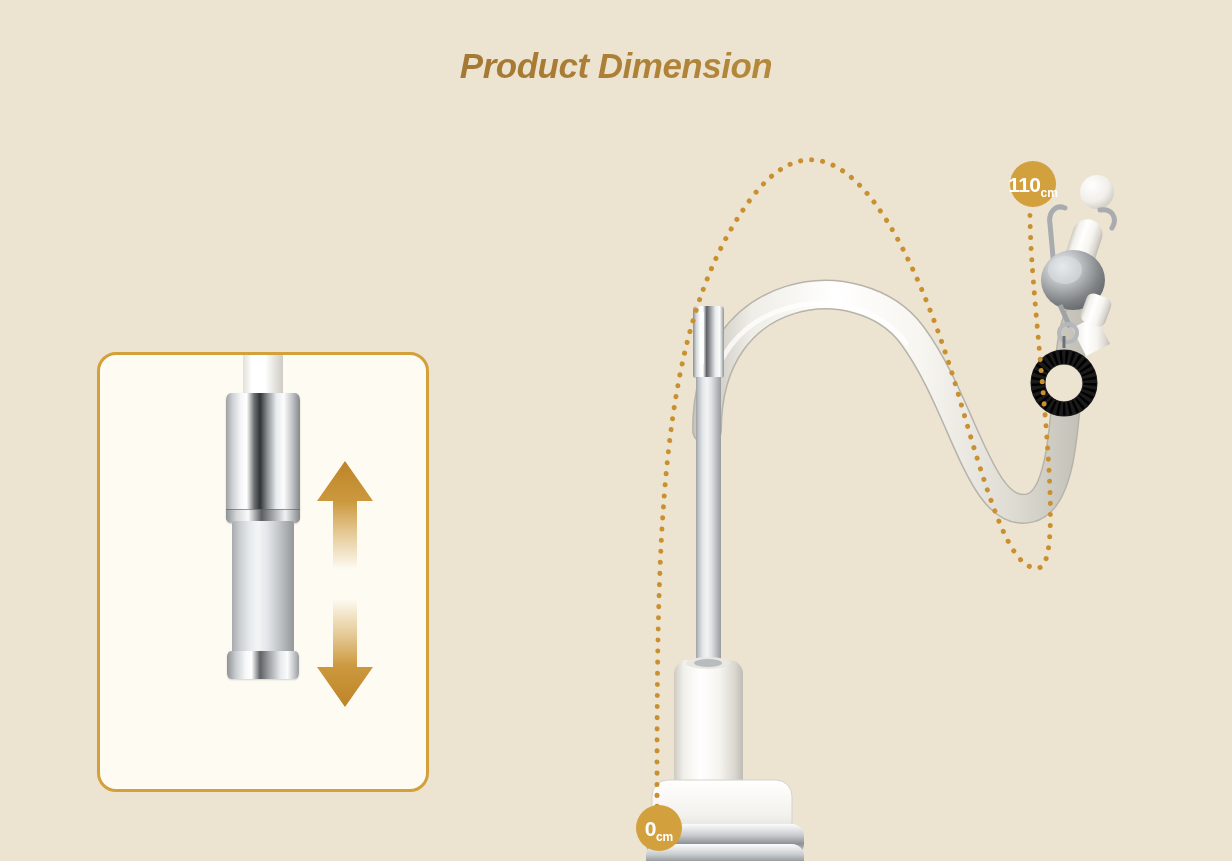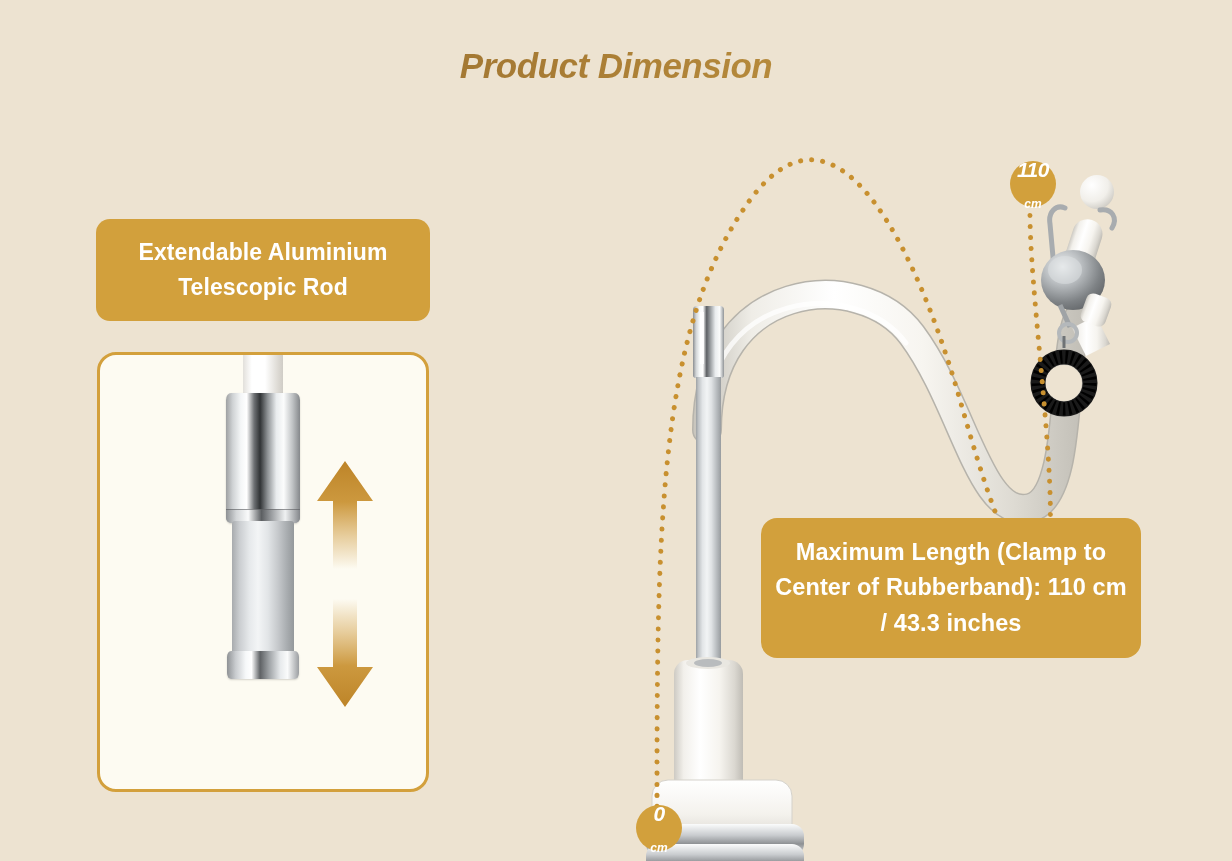--- a/index.html
+++ b/index.html
@@ -139,39 +139,37 @@
   #measure-path { position:absolute; left:560px; top:100px; width:620px; height:761px; }
 
   
   .badge {
     position:absolute;
     width:46px; height:46px;
     border-radius:50%;
     background:#D2A03C;
     color:#FFFFFF;
     display:flex;
-    flex-direction:column;
+    flex-direction:row;
     align-items:center;
     justify-content:center;
     line-height:1;
-    font-style:italic;
   }
   .badge .badge-value { font-size:21px; font-weight:bold; letter-spacing:-0.5px; }
   .badge .badge-unit  { font-size:12px; font-weight:bold; margin-top:18px; }
   #badge-110cm { left:1010px; top:161px; }
   #badge-0cm   { left:636px;  top:805px; }
 </style>
 </head>
 <body>
 
 <div class="stage">
 
   <div id="page-title">Product Dimension</div>
 
-  <div class="pill" id="label-telescopic-rod">Extendable Aluminium Telescopic Rod</div>
 
   <div id="rod-photo-panel">
     <div class="rod-white-top"></div>
     <div class="rod-collar-big"></div>
     <div class="rod-mid"></div>
     <div class="rod-collar-small"></div>
     <div class="rod-bottom"></div>
 
     <svg class="arrow" id="arrow-up" width="64" height="110" viewBox="0 0 64 110">
       <defs>
@@ -314,21 +312,20 @@
   </svg>
 
   <svg id="measure-path" viewBox="0 0 620 761">
     <path d="M97 740
              C 97 440, 95 230, 190 100
              C 280 -22, 360 160, 400 300
              C 432 412, 452 470, 478 468
              C 510 466, 470 210, 470 115" fill="none" stroke="#C8902F" stroke-width="5" stroke-linecap="round" stroke-dasharray="0.1 11"></path>
   </svg>
 
-  <div class="pill" id="label-maximum-length">Maximum Length (Clamp to Center of Rubberband): 110 cm / 43.3 inches</div>
 
   <div class="badge" id="badge-110cm">
     <span class="badge-value">110</span>
     <span class="badge-unit">cm</span>
   </div>
   <div class="badge" id="badge-0cm">
     <span class="badge-value">0</span>
     <span class="badge-unit">cm</span>
   </div>
 

